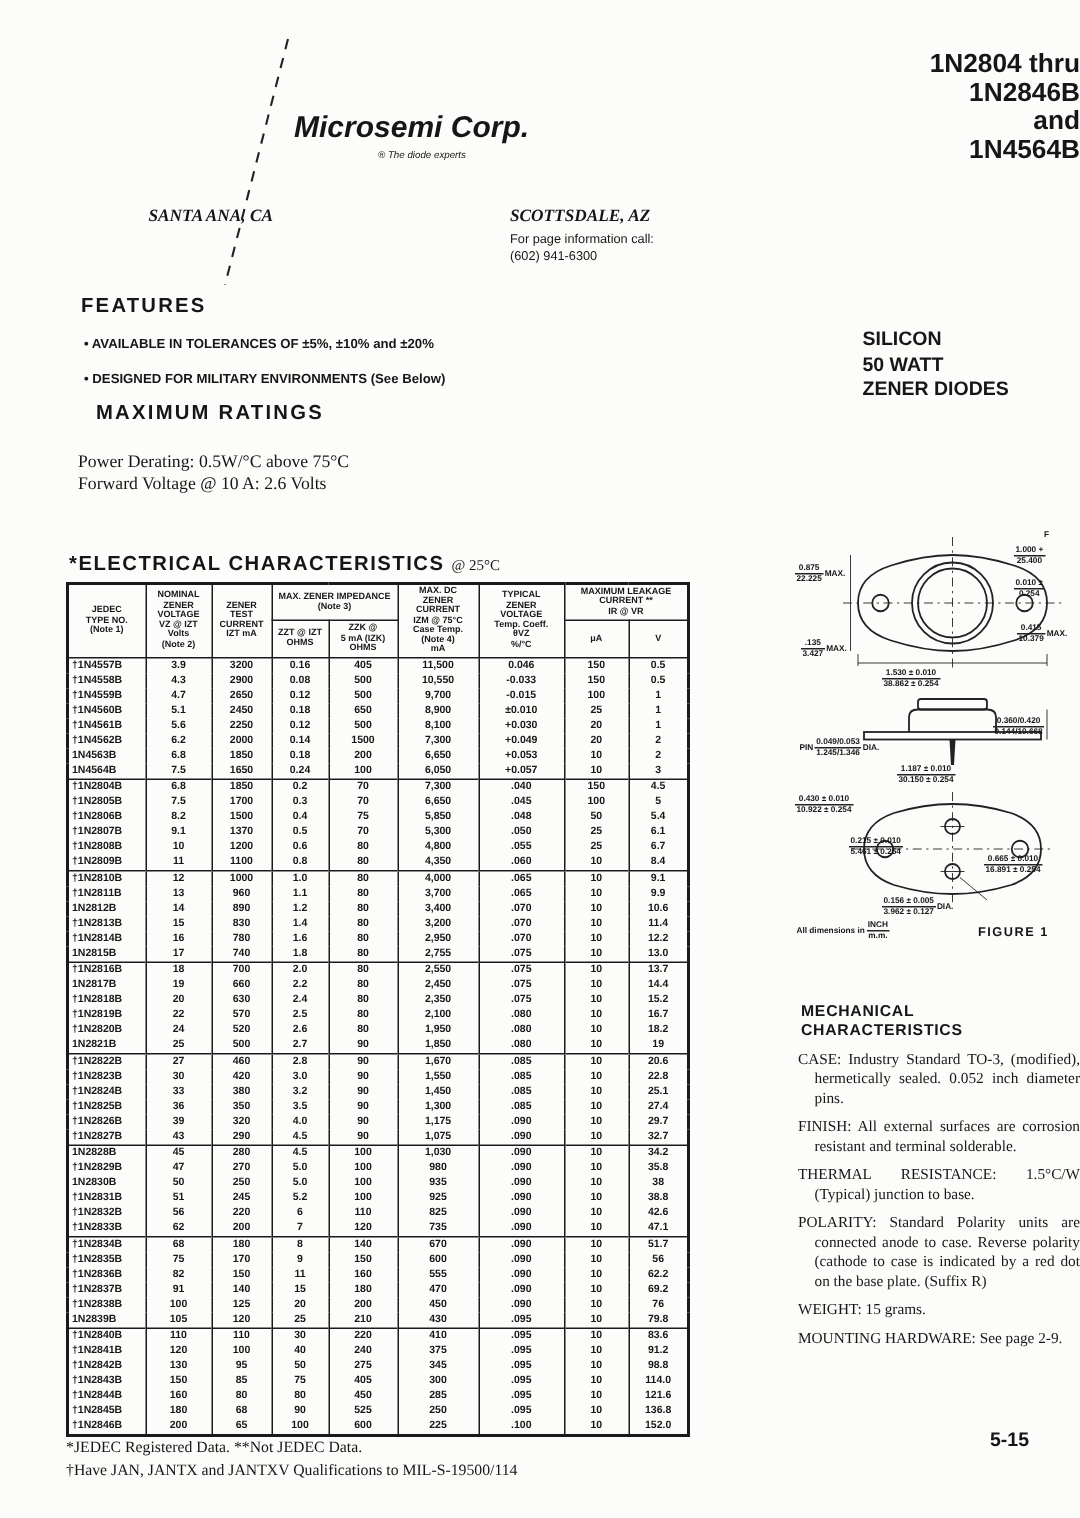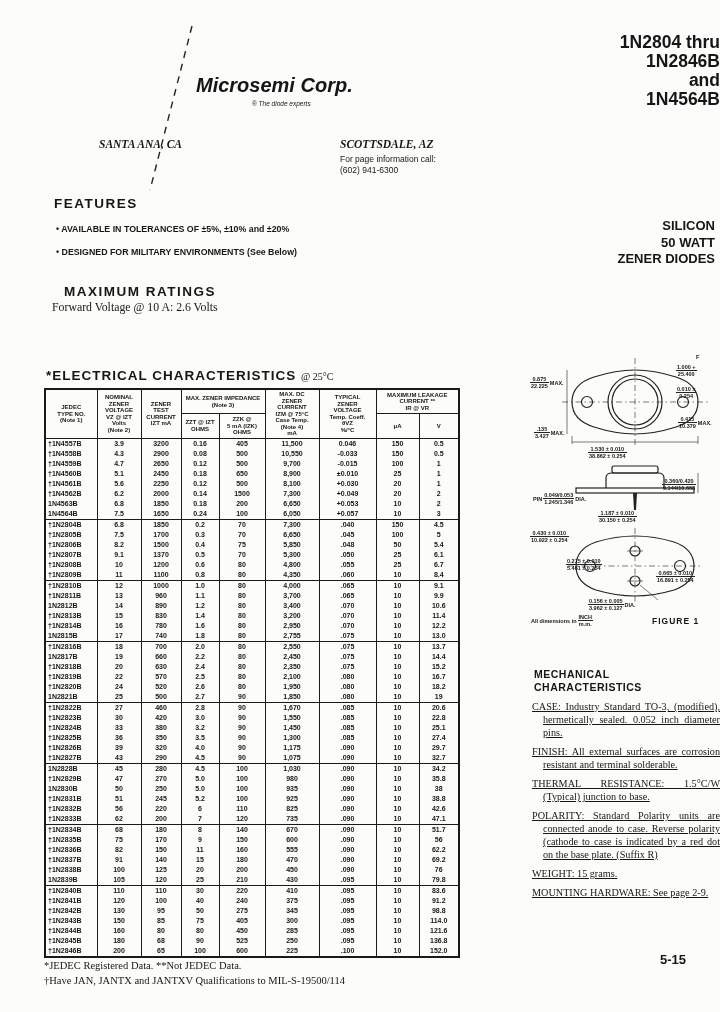--- a/index.html
+++ b/index.html
@@ -17,24 +17,24 @@
   .tagline{left:252px;top:100px;font-size:6.5px;font-style:italic;}
   .city-left{left:55px;top:138px;font-size:11.5px;font-style:italic;font-weight:bold;margin-left:44px;}
   .city-right{left:340px;top:138px;font-size:11.5px;font-style:italic;font-weight:bold;}
   .info{left:340px;top:154px;font-size:8.5px;line-height:11px;}
   .title-block{left:540px;top:33px;width:180px;text-align:right;
     font-size:17.5px;font-weight:bold;line-height:19px;}
 
   
   .features-h,.ratings-h{left:54px;font-size:13.5px;font-weight:bold;letter-spacing:1.5px;}
   .features-h{top:196px;}
-  .ratings-h{top:284px;padding-left:10px;}
+  .ratings-h{top:267px;padding-left:10px;}
   .bullets{left:56px;top:218px;font-size:8.8px;font-weight:bold;line-height:23px;}
   .bullets .bullet-item::before{content:"•  ";}
-  .product-type{left:575px;top:218px;width:140px;text-align:right;
+  .product-type{left:575px;top:218px;width:140px;text-align:left;
     font-size:13px;font-weight:bold;line-height:16.5px;}
   .ratings-lines{left:52px;top:300px;font-size:11.8px;line-height:15.2px;}
 
   
   .elec-h{left:46px;top:368px;font-size:13.5px;font-weight:bold;letter-spacing:1px;}
   .elec-h .at{font-size:10px;font-weight:normal;letter-spacing:0;font-family:"Liberation Serif",serif;}
 
   
   .tblwrap{left:44px;top:388px;}
   table.elec{border-collapse:collapse;table-layout:fixed;width:414px;
@@ -61,21 +61,21 @@
   .fig-label{position:absolute;font-size:5.5px;line-height:6px;font-weight:bold;white-space:nowrap;}
   .fig-label .fr{display:inline-block;text-align:center;vertical-align:middle;}
   .fig-label .fr .t{display:block;border-bottom:1px solid #222;padding:0 1px;}
   .fig-label .fr .b{display:block;padding:0 1px;}
   .fig-label .pre,.fig-label .suf{display:inline-block;vertical-align:middle;padding:0 1px;}
   .fig-caption{position:absolute;font-size:8.5px;font-weight:bold;letter-spacing:1px;}
 
   
   .mech-h{left:534px;top:668px;font-size:10.5px;font-weight:bold;line-height:12.5px;letter-spacing:0.5px;}
   .mech{left:532px;top:700px;width:188px;font-size:10.2px;line-height:13px;
-    font-family:"Liberation Serif",serif;text-align:justify;text-decoration:underline;}
+    font-family:"Liberation Serif",serif;text-align:justify;}
   .mech p{margin:0 0 6px 0;text-indent:-0px;padding-left:11px;}
   .mech p::first-line{}
   .mech p{text-indent:-11px;}
 
   svg{position:absolute;left:0;top:0;}
   .dash-line{left:130px;top:18px;}
 </style>
 </head>
 <body>
 
@@ -105,20 +105,21 @@
   </div>
 
 <div class="abs product-type">
     <div>SILICON</div>
     <div>50 WATT</div>
     <div>ZENER DIODES</div>
   </div>
 
 <div class="abs ratings-h">MAXIMUM RATINGS</div>
 <div class="abs ratings-lines serif">
+    <div>Power Derating: 0.5W/°C above 75°C</div>
     <div>Forward Voltage @ 10 A: 2.6 Volts</div>
   </div>
 
 <div class="abs elec-h">
   <span>*ELECTRICAL CHARACTERISTICS</span>
   <span class="at">@ 25°C</span>
 </div>
 
 <div class="abs tblwrap">
   <table class="elec">

